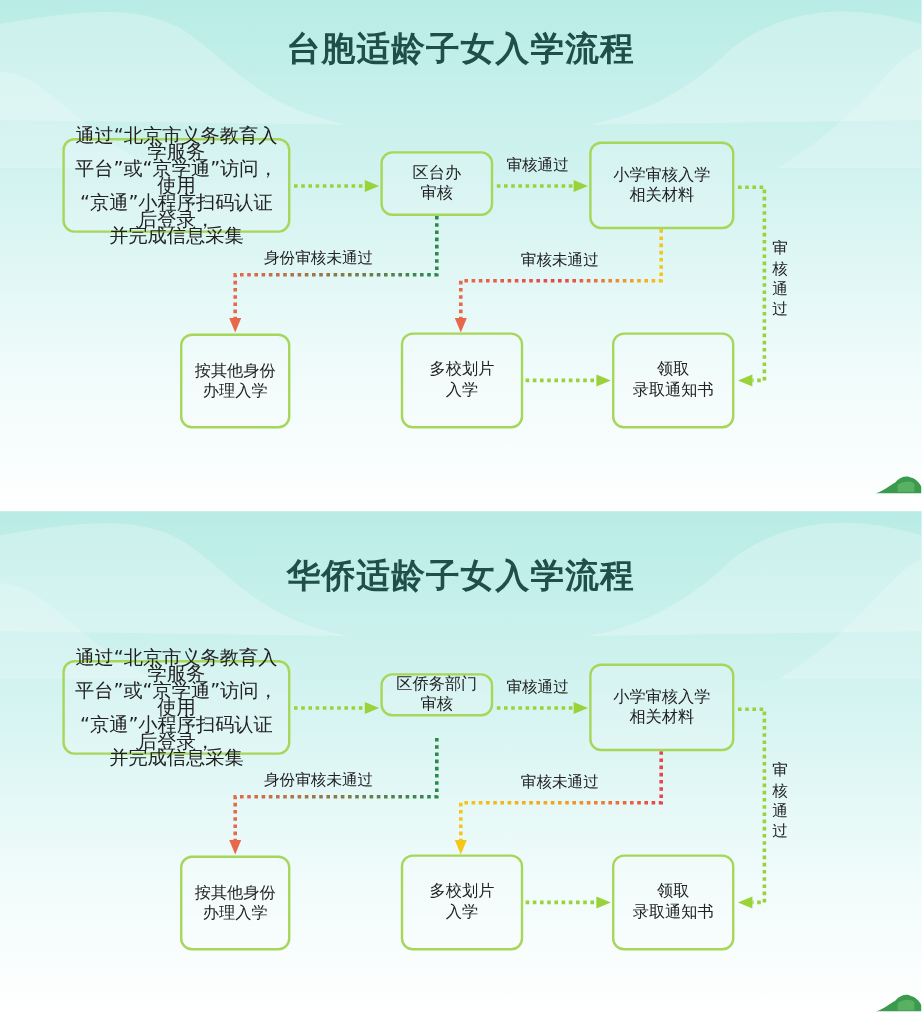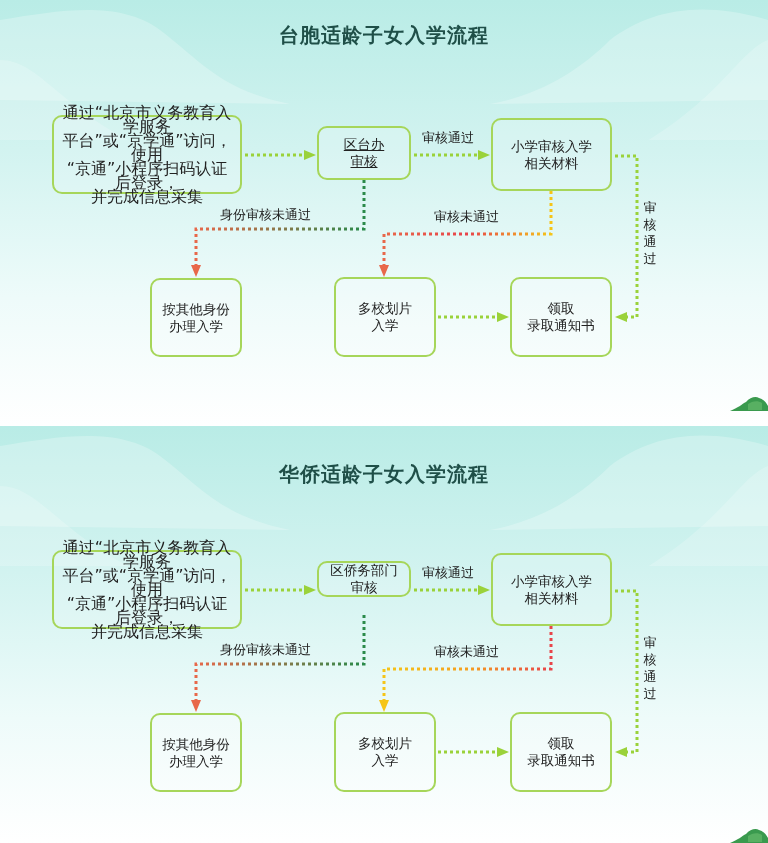--- a/index.html
+++ b/index.html
@@ -3,21 +3,21 @@
 <meta charset="utf-8">
 <style>
   html, body { margin: 0; padding: 0; }
   body { width: 768px; height: 843px; background: #ffffff; font-family: "DejaVu Sans", "Liberation Sans", sans-serif; overflow: hidden; }
   .panel { position: absolute; left: 0; width: 768px; overflow: hidden;
     background: linear-gradient(180deg, #b9ece6 0%, #d2f3f0 35%, #eefbfa 70%, #ffffff 100%); }
   #panel-1 { top: 0; height: 426px; }
   #panel-2 { top: 426px; height: 417px; text-decoration: underline; }
   .bg-svg { position: absolute; left: 0; top: 0; width: 768px; height: 140px; }
   .title { position: absolute; left: 0; width: 768px; top: 22px; text-align: center;
-    font-size: 20px; font-weight: bold; color: #1f4f48; letter-spacing: 1px; }
+    font-size: 28px; font-weight: bold; color: #1f4f48; letter-spacing: 1px; }
   .box { position: absolute; box-sizing: border-box; border: 2px solid #a6d65a; border-radius: 10px;
     background: rgba(255,255,255,0.15); display: flex; align-items: center; justify-content: center;
     text-align: center; color: #222; font-size: 13.5px; line-height: 17px; }
   .box.small { font-size: 16px; line-height: 14px; padding: 0 6px; }
   .box span { white-space: pre-line; display: block; }
   .label { position: absolute; font-size: 13px; color: #222; white-space: nowrap; text-align: center; }
   .vlabel { position: absolute; font-size: 13px; color: #222; width: 14px; line-height: 17px; text-align: center; white-space: pre-line; }
   .lines { position: absolute; left: 0; top: 0; width: 768px; height: 426px; }
   .hill { position: absolute; right: 0; width: 40px; height: 20px; }
 </style>
@@ -70,21 +70,21 @@
       <polygon points="497,312 509,317 497,322" fill="#9ad23a"></polygon>
     </g>
   </svg>
 
   <div class="box small" style="left:52px;top:115px;width:190px;height:79px;">
     <span>通过“北京市义务教育入学服务
 平台”或“京学通”访问，使用
 “京通”小程序扫码认证后登录，
 并完成信息采集</span>
   </div>
-  <div class="box" style="left:317px;top:126px;width:94px;height:54px;text-decoration:underline;">
+  <div class="box" style="left:317px;top:126px;width:94px;height:54px;">
     <span>区台办
 审核</span>
   </div>
   <div class="box" style="left:491px;top:118px;width:121px;height:73px;">
     <span>小学审核入学
 相关材料</span>
   </div>
   <div class="box" style="left:150px;top:278px;width:92px;height:79px;">
     <span>按其他身份
 办理入学</span>

